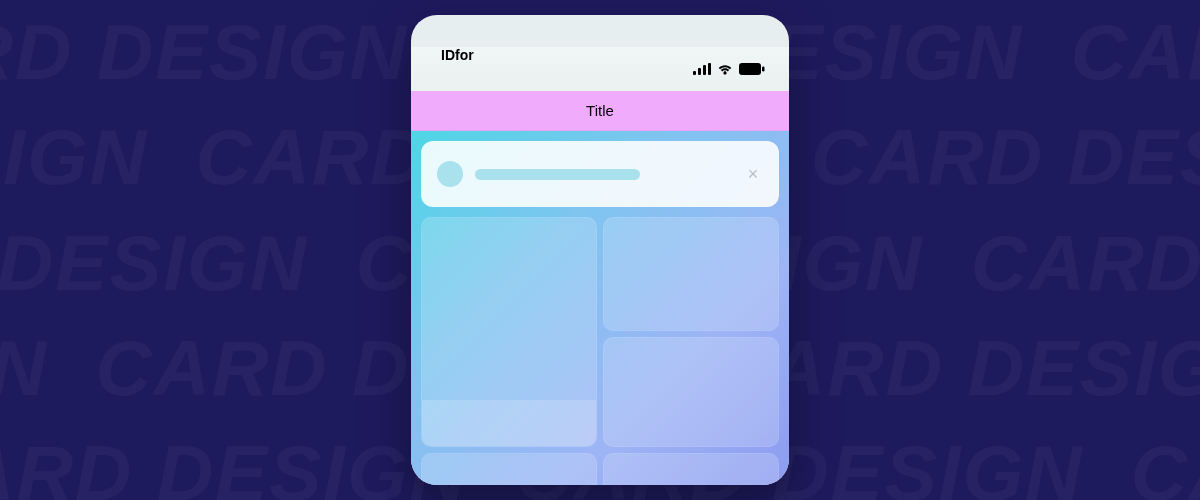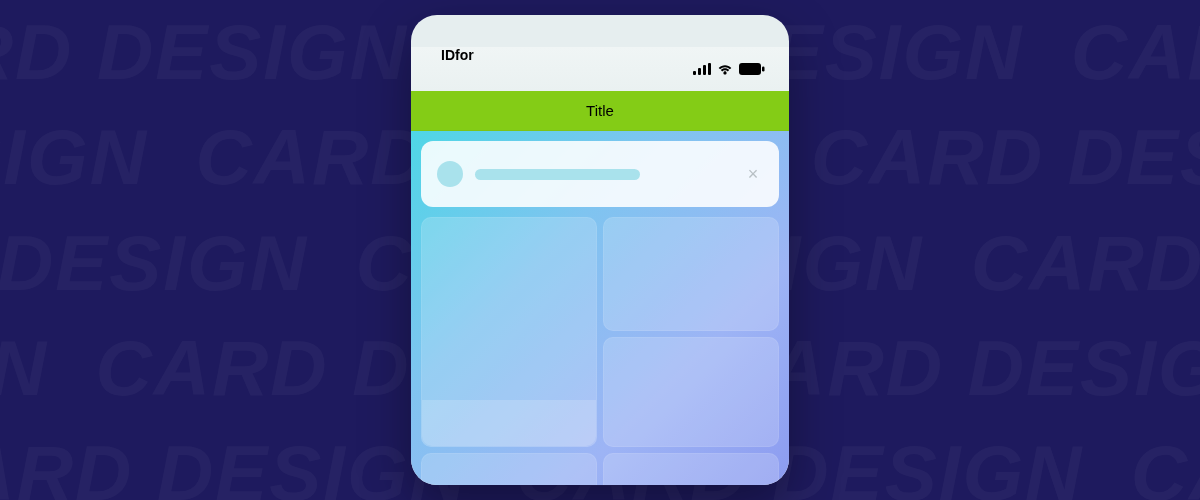--- a/index.html
+++ b/index.html
@@ -58,21 +58,21 @@
     gap: 6px;
   }
   .nav-bar {
     height: 40px;
     display: flex;
     align-items: center;
     justify-content: center;
     font-size: 15px;
     font-weight: 500;
     color: #000;
-    background: #84cc16;
+    background: #f0abfc;
     border-bottom: 1px solid rgba(0,0,0,0.04);
   }
   .content {
     flex: 1;
     background: linear-gradient(135deg, #4ed6e6 0%, #7fc4f0 35%, #9db4f5 70%, #8c9bf0 100%);
     padding: 10px;
     position: relative;
   }
   .search-card {
     background: rgba(255,255,255,0.88);

